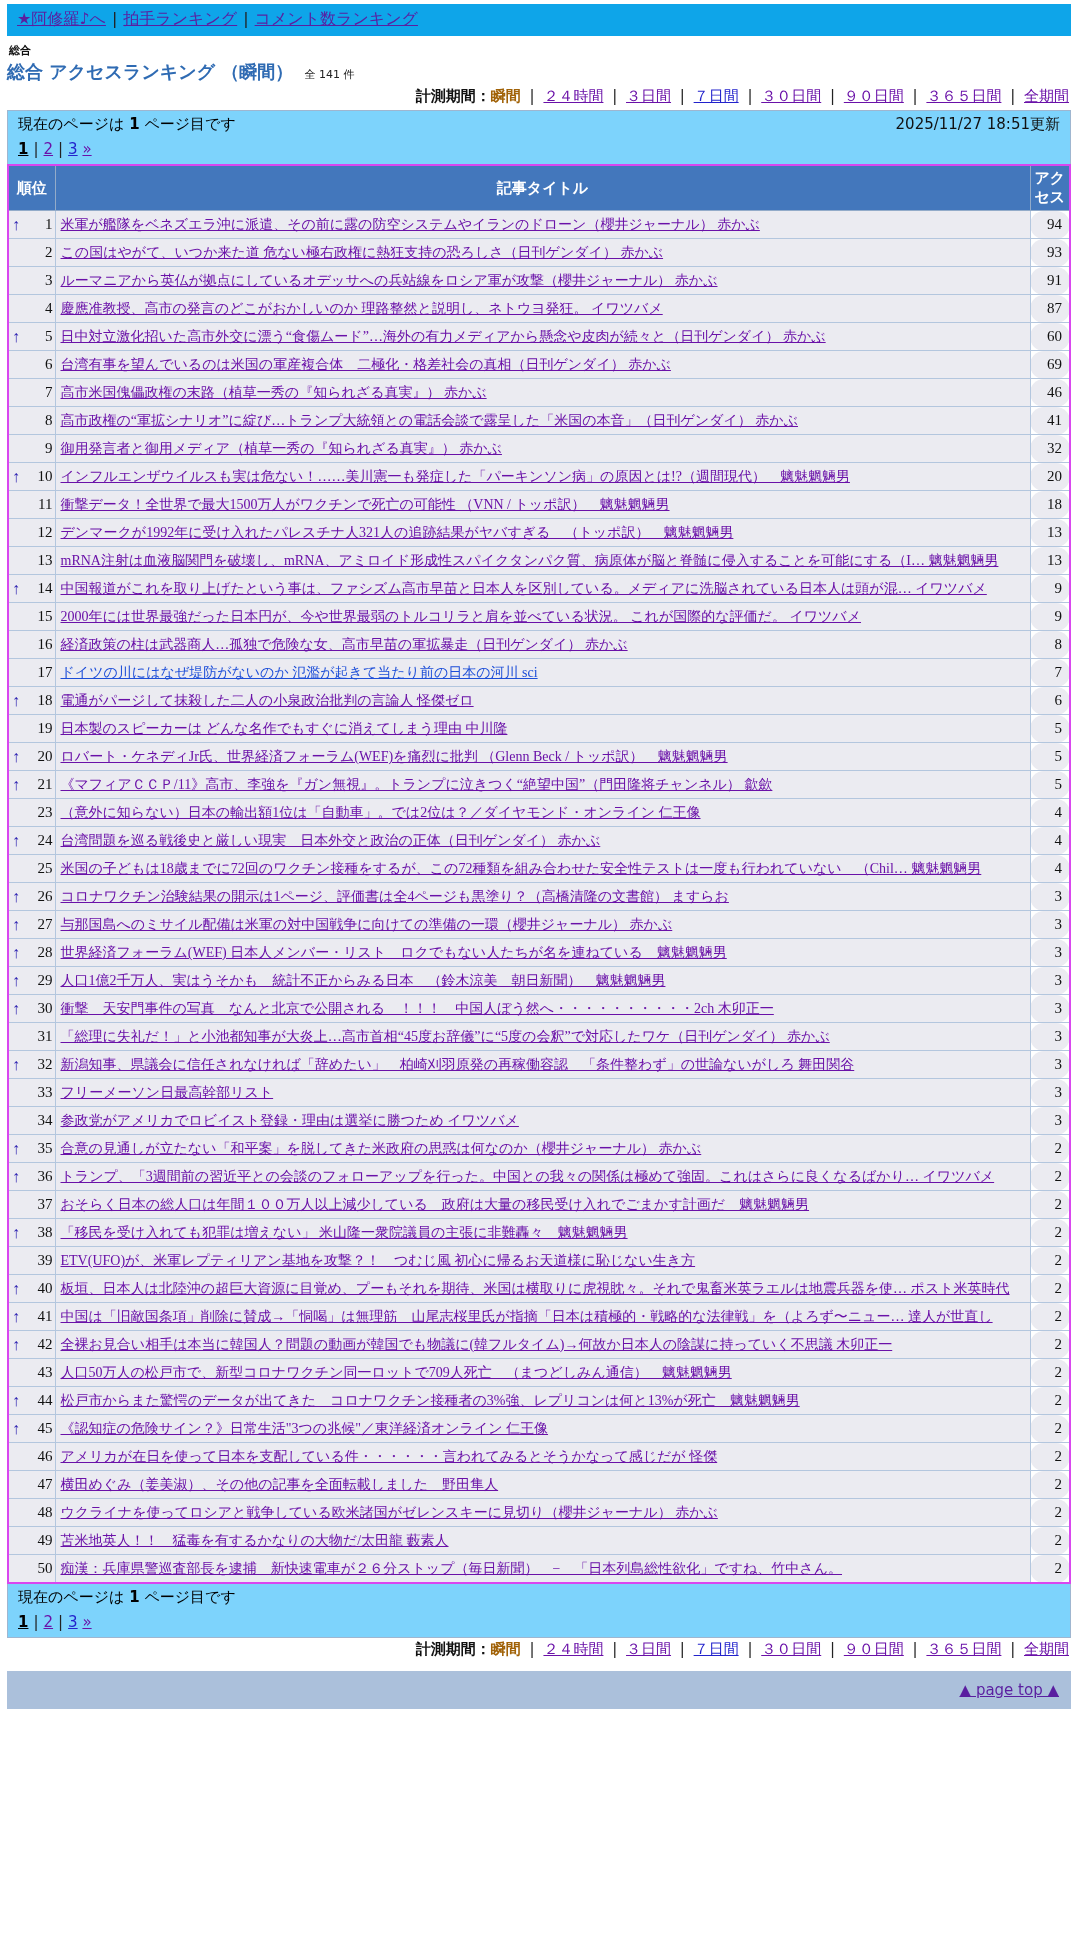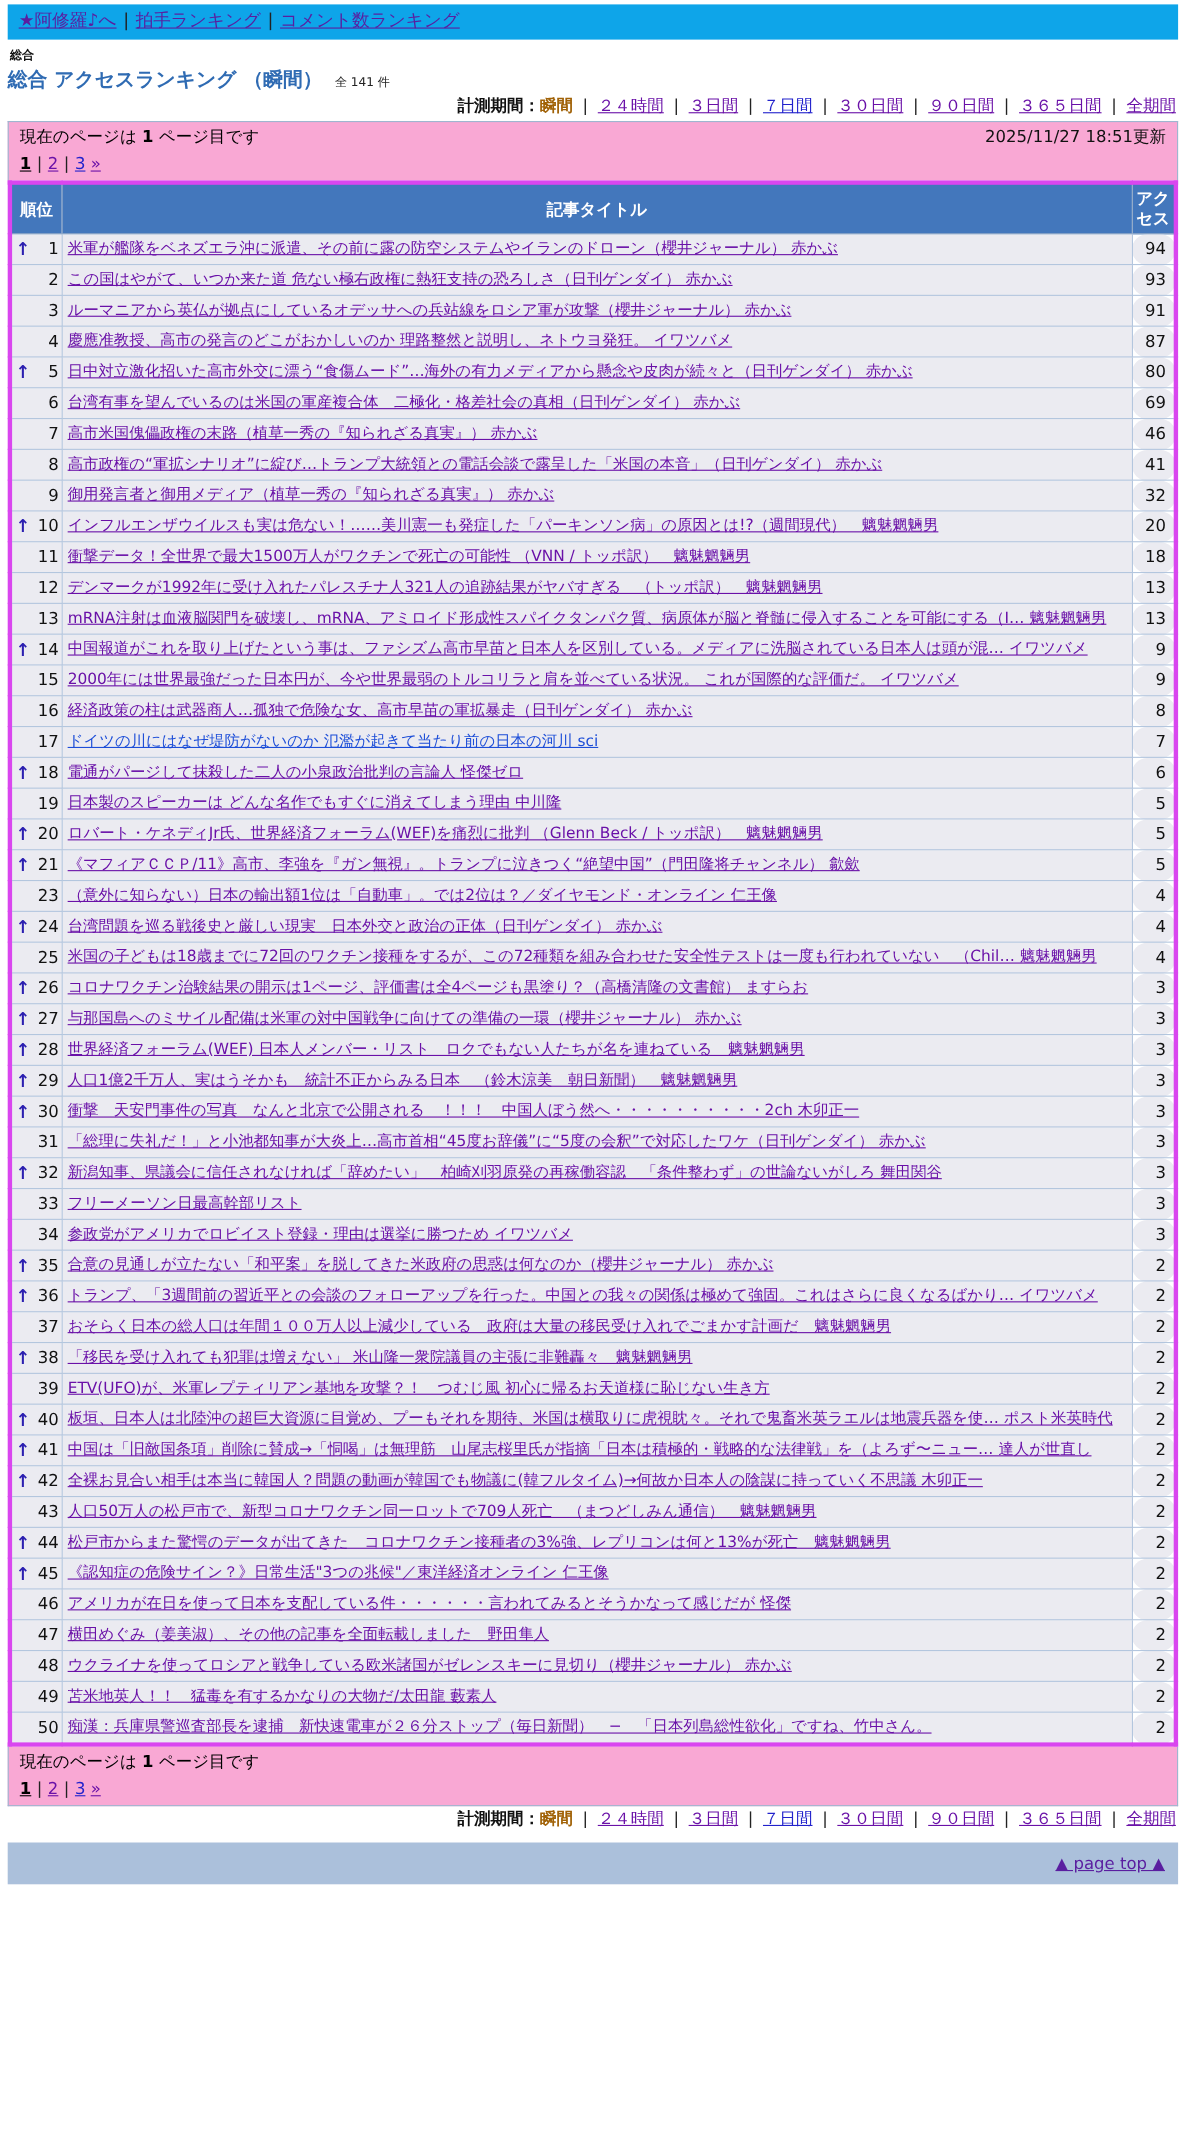--- a/index.html
+++ b/index.html
@@ -16,33 +16,33 @@
   .pagetitle { color:#2F6BB3; font-weight:bold; font-size:18px; }
   .total { font-size:11px; color:#222; margin-left:6px; }
   .period-nav { text-align:right; font-size:15px; margin:2px 2px 4px 0; }
   .period-nav .plabel { font-weight:bold; color:#111; }
   .period-nav b { color:#a16207; }
   .period-nav .sep { color:#222; padding:0 4px; }
   a.plink.visited { color:#6A11A8; }
   a.plink.unvisited { color:#2222CC; }
   a.plink { text-decoration:underline; }
   
-  .infobox { background:#f9a8d4; border:1px solid #9FB6D0; padding:4px 10px 6px 10px; font-size:15px; }
+  .infobox { background:#7dd3fc; border:1px solid #9FB6D0; padding:4px 10px 6px 10px; font-size:15px; }
   .infobox.top { border-bottom:none; }
   .infobox.bottom { border-top:none; }
   .inforow { display:flex; justify-content:space-between; }
   .curpage b { font-weight:bold; }
   .updated { color:#111; }
   .pgline { margin-top:6px; font-size:15px; }
   .pgline .sep { padding:0 5px; color:#222; }
   .pg-current { font-weight:bold; color:#000; text-decoration:underline; }
   a.pg.visited { color:#6A11A8; text-decoration:underline; }
   a.pg.unvisited { color:#2222CC; text-decoration:underline; }
   
-  table.rank { width:100%; border-collapse:collapse; border:4px solid #d946ef; table-layout:fixed; }
+  table.rank { width:100%; border-collapse:collapse; border:2px solid #d946ef; table-layout:fixed;font-family:Liberation Serif, serif; }
   table.rank col.c-rank { width:47px; }
   table.rank col.c-access { width:40px; }
   thead th { background:#4377BC; color:#fff; font-size:15px; font-weight:bold;
              border:1px solid #93ABC9; padding:3px 2px; line-height:19px; }
   tbody td { background:#EBEBF1; border:1px solid #B3C6DE; font-size:14px;
              padding:4px 3px; vertical-align:middle; line-height:19px; }
   td.rankcell { padding:4px 2px 4px 3px; }
   .rankinner { display:flex; align-items:center; justify-content:flex-end; gap:2px; }
   .uparrow { color:#2B1FB0; font-weight:bold; font-size:16px; margin-right:auto; line-height:14px; }
   .rankno { font-size:15px; color:#111; }
@@ -133,21 +133,21 @@
           <td class="accesscell">87</td>
         </tr>
         <tr>
           <td class="rankcell">
             <span class="rankinner">
               <span class="uparrow">↑</span>
               <span class="rankno">5</span>
             </span>
           </td>
           <td class="titlecell"><a href="#">日中対立激化招いた高市外交に漂う“食傷ムード”…海外の有力メディアから懸念や皮肉が続々と（日刊ゲンダイ） 赤かぶ</a></td>
-          <td class="accesscell">80</td>
+          <td class="accesscell">60</td>
         </tr>
         <tr>
           <td class="rankcell">
             <span class="rankinner">
               <span class="rankno">6</span>
             </span>
           </td>
           <td class="titlecell"><a href="#">台湾有事を望んでいるのは米国の軍産複合体　二極化・格差社会の真相（日刊ゲンダイ） 赤かぶ</a></td>
           <td class="accesscell">69</td>
         </tr>

